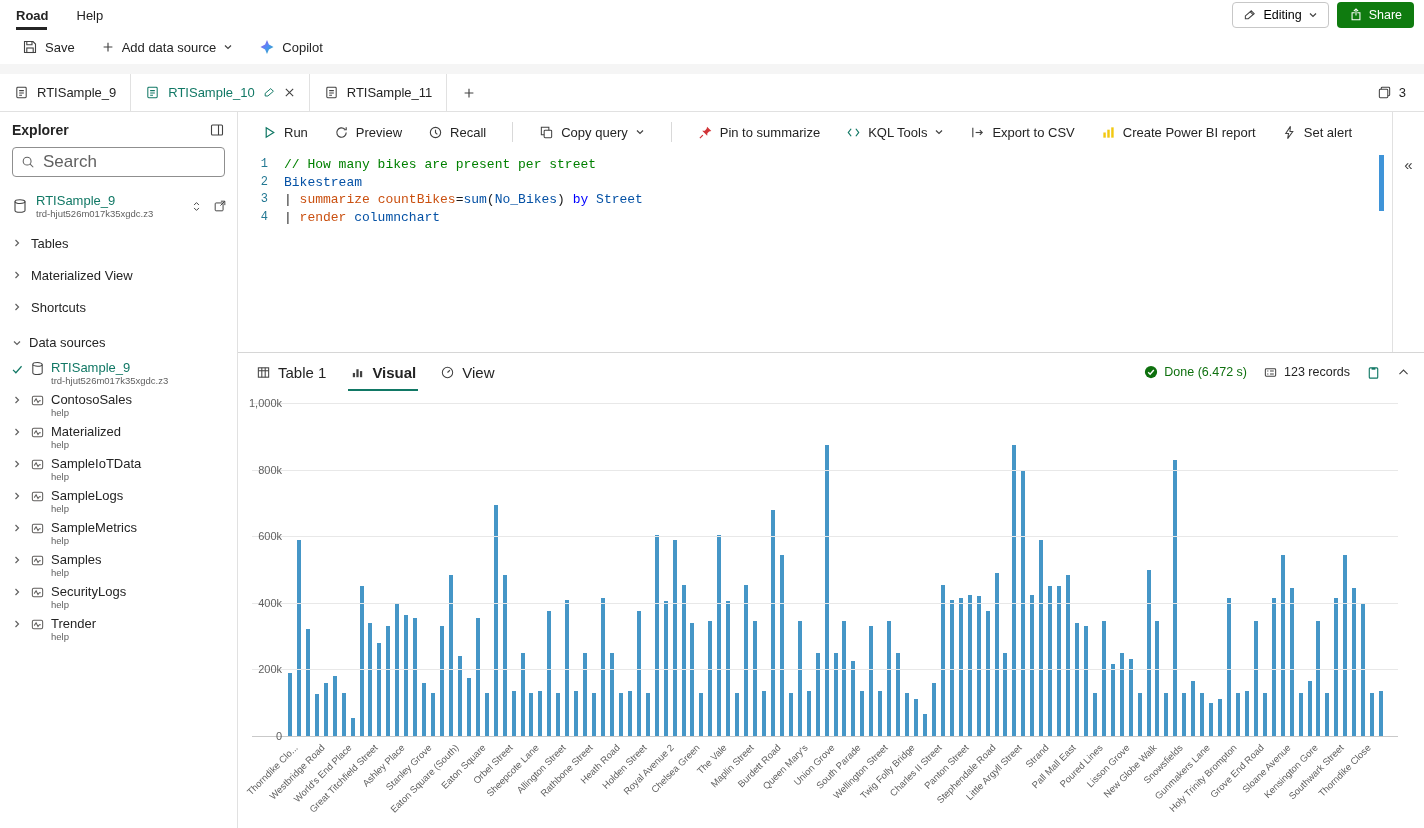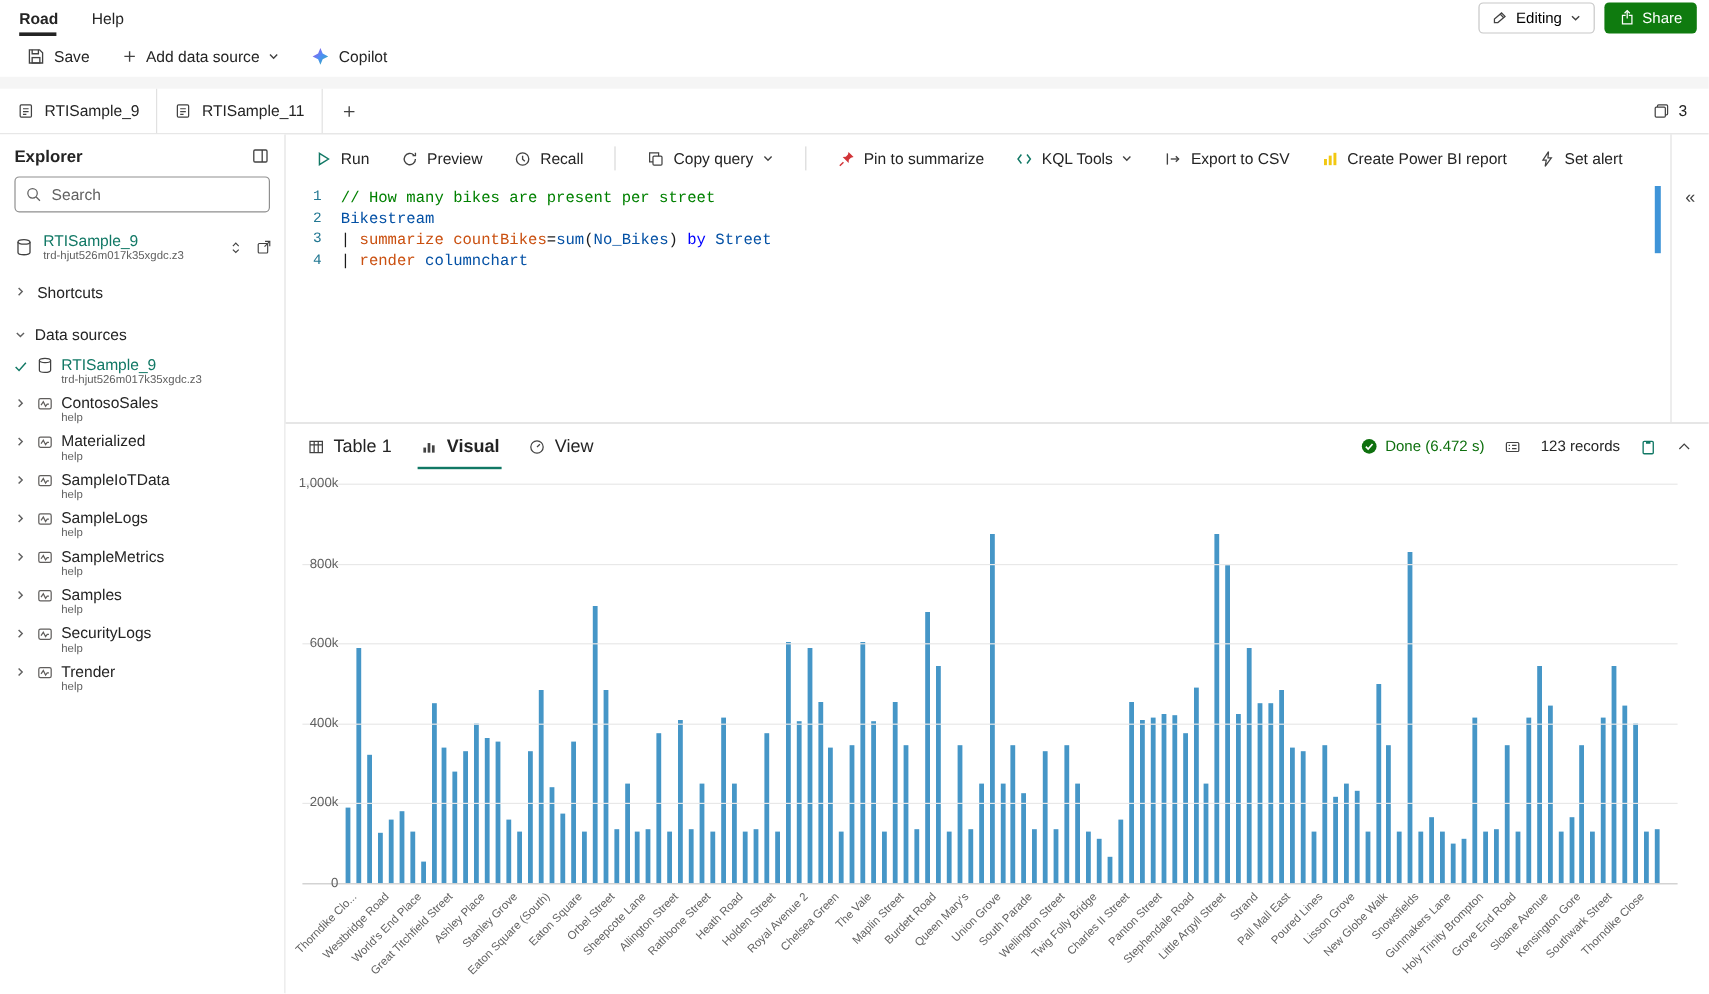--- a/index.html
+++ b/index.html
@@ -42,21 +42,21 @@
   
   .body { position:absolute; top:112px; left:0; right:0; bottom:0; }
 
   
   .explorer { position:absolute; left:0; top:0; width:238px; height:100%;
     border-right:1px solid #e1e1e1; overflow:hidden; background:#fff; }
   .exp-header { display:flex; align-items:center; justify-content:space-between; padding:10px 12px 9px; }
   .exp-title { font-size:14px; font-weight:700; }
   .search-box { margin:0 12px 12px; height:30px; border:1px solid #8f8f8f; border-radius:4px;
     display:flex; align-items:center; padding:0 8px; gap:6px; background:#fff; }
-  .search-box input { border:none; outline:none; font-size:13px; width:100%; font-family:inherit; color:#242424; }
+  .search-box input { border:none; outline:none; font-size:17px; width:100%; font-family:inherit; color:#242424; }
   .search-box input::placeholder { color:#616161; }
   .db-row { display:flex; align-items:center; gap:8px; padding:4px 10px 8px 12px; }
   .db-name { font-size:13px; color:#117865; line-height:15px; }
   .db-sub { font-size:9.5px; color:#616161; line-height:11px; }
   .db-actions { margin-left:auto; display:flex; gap:10px; align-items:center; }
   .tree-row { display:flex; align-items:center; gap:9px; padding:8.5px 12px; font-size:13px; }
   .section-row { display:flex; align-items:center; gap:7px; padding:12px 12px 7px; font-size:13px; }
   .ds-row { display:flex; align-items:flex-start; gap:6px; padding:3px 8px 3px 10px; min-height:31px; }
   .ds-lead { width:14px; display:flex; justify-content:center; padding-top:3px; flex:none; }
   .ds-ic { padding-top:1px; flex:none; }
@@ -88,21 +88,21 @@
     padding-top:44px; font-size:15px; color:#424242; }
 
   
   .results { position:absolute; top:240px; left:0; right:0; bottom:0; border-top:1px solid #d6d6d6; background:#fff; }
   .res-header { display:flex; align-items:center; height:38px; padding:0 14px 0 6px; }
   .res-tab { display:flex; align-items:center; gap:7px; padding:0 12px; height:100%; font-size:15px; position:relative; }
   .res-tab.active { font-weight:700; }
   .res-tab.active::after { content:""; position:absolute; left:10px; right:10px; bottom:0; height:2.5px; background:#117865; }
   .res-right { margin-left:auto; display:flex; align-items:center; gap:16px; font-size:12.5px; }
   .status { display:flex; align-items:center; gap:6px; color:#0e700e; }
-  .records { display:flex; align-items:center; gap:16px; color:#242424; }
+  .records { display:flex; align-items:center; gap:6px; color:#242424; }
 
   .chart { position:absolute; top:38px; left:0; right:0; bottom:0; overflow:hidden; }
   .gridline { position:absolute; left:14px; width:1146px; height:1px; background:#e8e8e8; }
   .gridline.base { background:#c9c9c9; }
   .ylabel { position:absolute; width:44px; text-align:right; font-size:11px; color:#616161; left:0; line-height:14px; }
   #chart-bars { position:absolute; left:50px; top:12px; width:1100px; height:333px; }
   .bar { position:absolute; bottom:0; width:4px; }
   #chart-xlabels { position:absolute; left:50px; top:351px; width:1100px; height:90px; }
   .xlabel { position:absolute; top:0; white-space:nowrap; font-size:9.5px; color:#616161;
     transform:translateX(-100%) rotate(-45deg); transform-origin:100% 0; }
@@ -188,20 +188,39 @@
 
   <div class="tabstrip">
     <div class="tab">
       <span>
           <svg width="15" height="15" viewBox="0 0 16 16" fill="none" stroke="#424242" stroke-width="1.1">
             <rect x="3" y="2.5" width="10" height="11" rx="1"></rect>
             <path d="M5.5 6h5M5.5 8.5h5M5.5 11h3"></path>
           </svg>
         </span>
       <span class="tab-label">RTISample_9</span>
+    </div>
+    <div class="tab active">
+      <span>
+          <svg width="15" height="15" viewBox="0 0 16 16" fill="none" stroke="#117865" stroke-width="1.1">
+            <rect x="3" y="2.5" width="10" height="11" rx="1"></rect>
+            <path d="M5.5 6h5M5.5 8.5h5M5.5 11h3"></path>
+          </svg>
+        </span>
+      <span class="tab-label">RTISample_10</span>
+      <span>
+          <svg width="13" height="13" viewBox="0 0 16 16" fill="none" stroke="#117865" stroke-width="1.2">
+            <path d="M9.5 3.2l3.3 3.3L6 12.3H2.7V9z"></path>
+          </svg>
+        </span>
+      <span>
+          <svg width="11" height="11" viewBox="0 0 12 12" fill="none" stroke="#424242" stroke-width="1.2">
+            <path d="M2 2l8 8M10 2l-8 8"></path>
+          </svg>
+        </span>
     </div>
     <div class="tab">
       <span>
           <svg width="15" height="15" viewBox="0 0 16 16" fill="none" stroke="#424242" stroke-width="1.1">
             <rect x="3" y="2.5" width="10" height="11" rx="1"></rect>
             <path d="M5.5 6h5M5.5 8.5h5M5.5 11h3"></path>
           </svg>
         </span>
       <span class="tab-label">RTISample_11</span>
     </div>
@@ -264,20 +283,36 @@
               <svg width="14" height="14" viewBox="0 0 16 16" fill="none" stroke="#424242" stroke-width="1.1">
                 <rect x="2.5" y="4.5" width="9" height="9" rx="1"></rect>
                 <path d="M9 2.5h4.5V7"></path>
                 <path d="M13.5 2.5L8.5 7.5"></path>
               </svg>
             </span>
         </span>
       </div>
 
       <div id="tree-items">
+        <div class="tree-row">
+          <span>
+              <svg width="10" height="10" viewBox="0 0 10 10" fill="none" stroke="#616161" stroke-width="1.2">
+                <path d="M3.5 2l3 3-3 3"></path>
+              </svg>
+            </span>
+          <span>Tables</span>
+        </div>
+        <div class="tree-row">
+          <span>
+              <svg width="10" height="10" viewBox="0 0 10 10" fill="none" stroke="#616161" stroke-width="1.2">
+                <path d="M3.5 2l3 3-3 3"></path>
+              </svg>
+            </span>
+          <span>Materialized View</span>
+        </div>
         <div class="tree-row">
           <span>
               <svg width="10" height="10" viewBox="0 0 10 10" fill="none" stroke="#616161" stroke-width="1.2">
                 <path d="M3.5 2l3 3-3 3"></path>
               </svg>
             </span>
           <span>Shortcuts</span>
         </div>
       </div>
 

